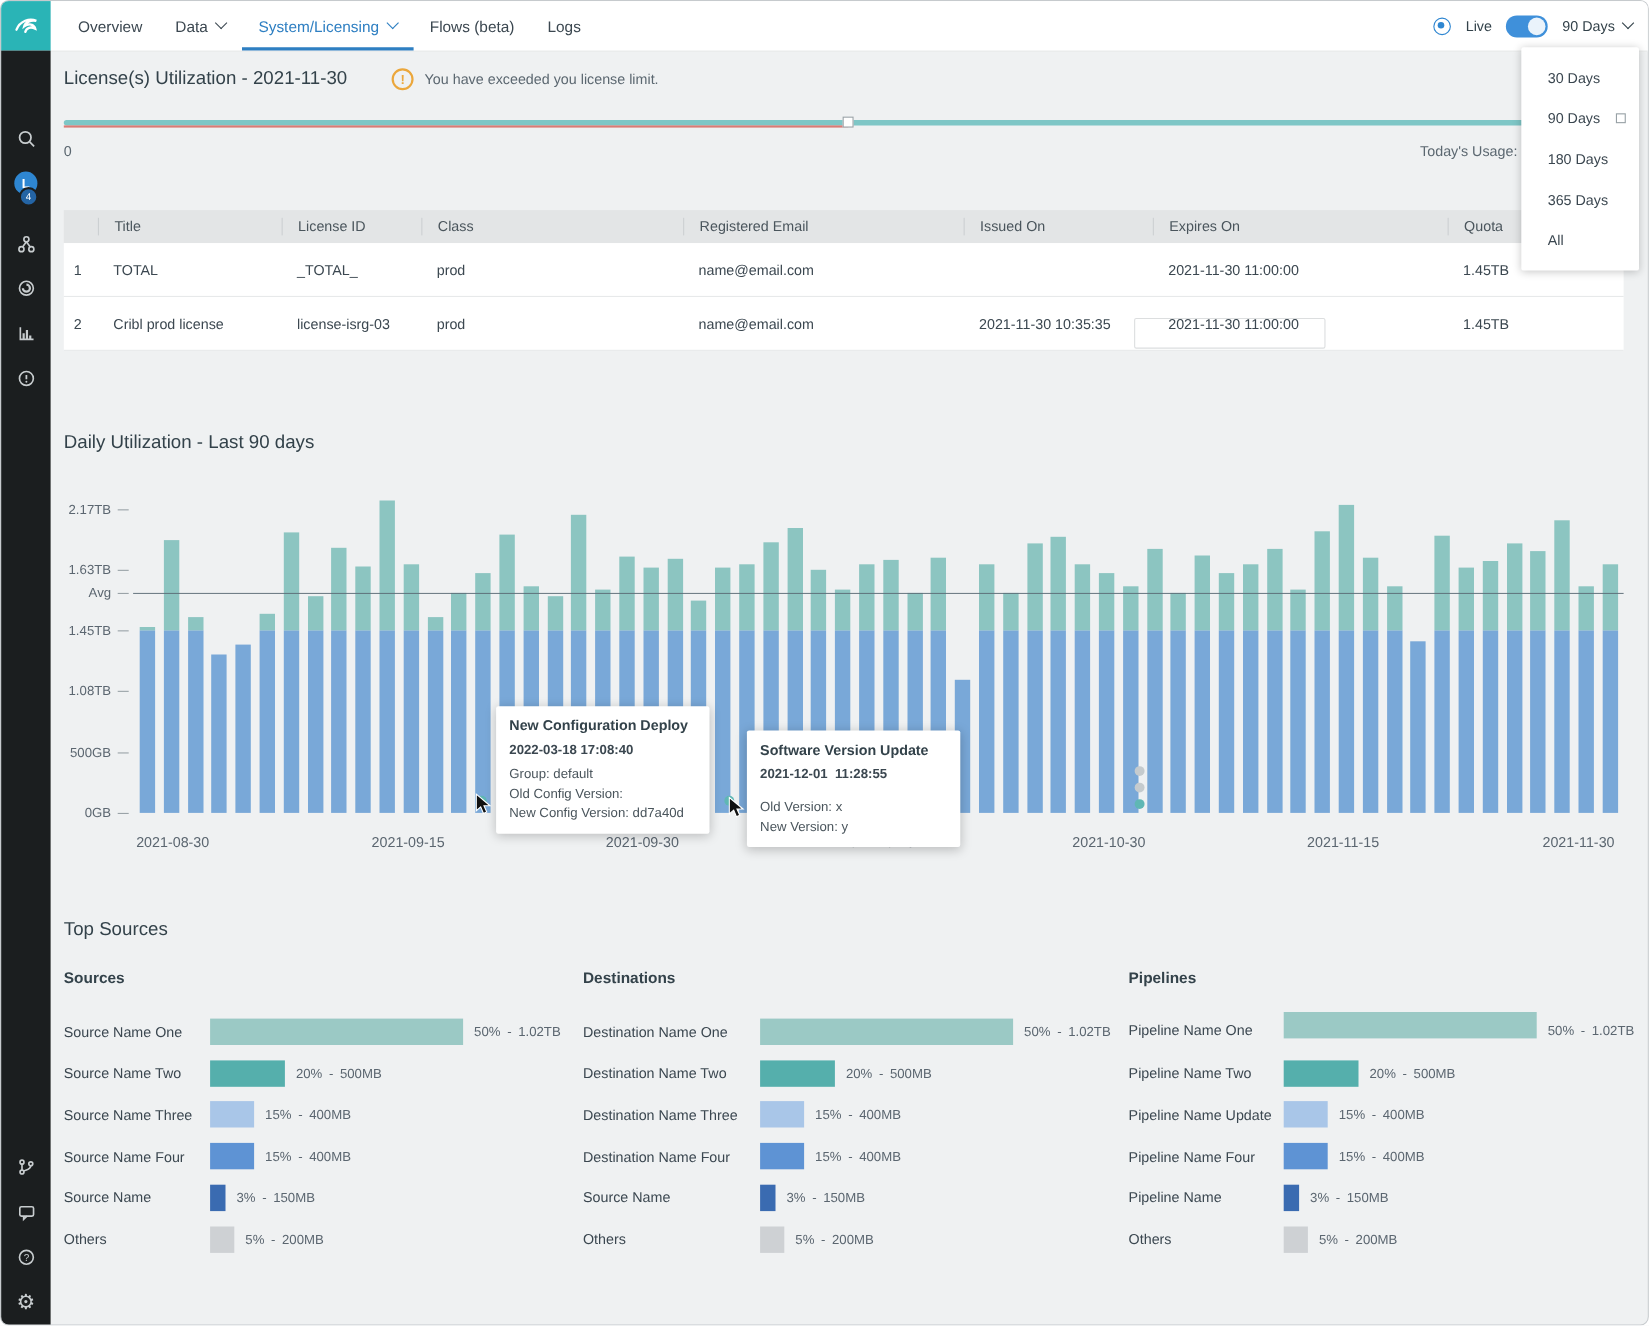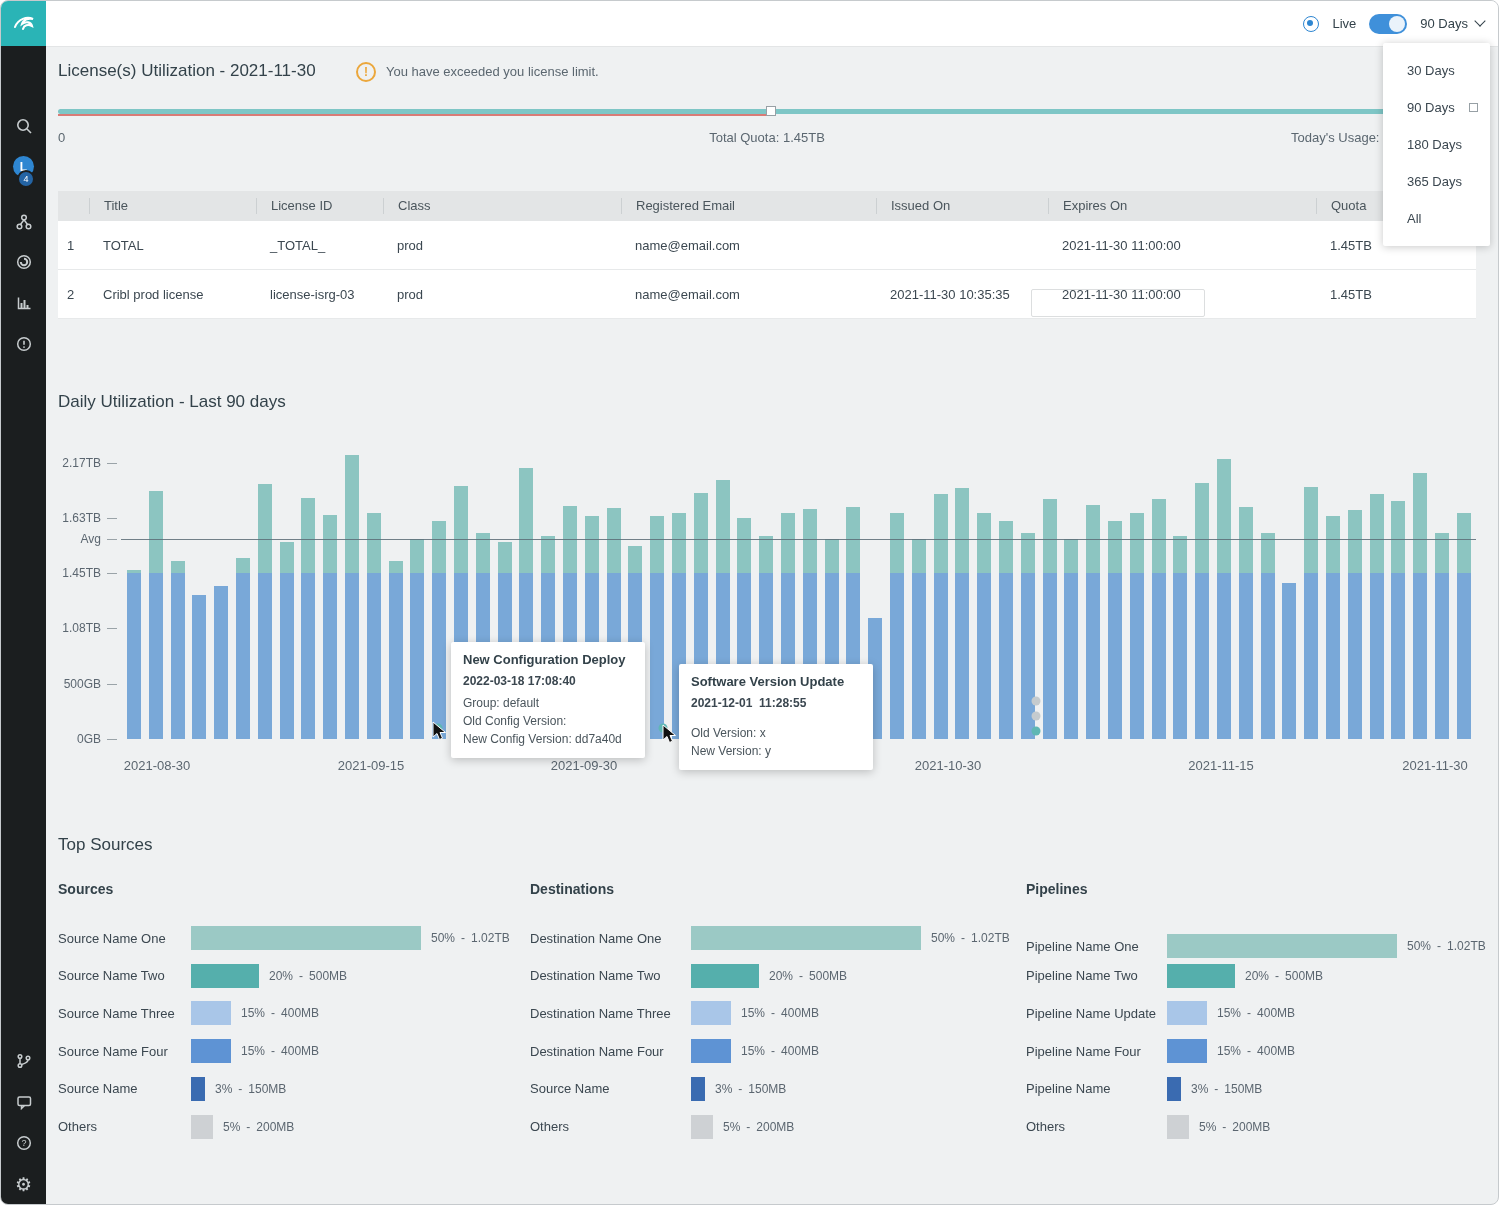--- a/index.html
+++ b/index.html
@@ -101,20 +101,39 @@
 
 <div id="page">
 
   <div class="abs" id="logo">
     <svg width="26" height="26" viewBox="0 0 26 26">
       <path d="M4 16 C7 8 16 5 22 8 C17 7 12 9 11 13 C15 10 20 11 21 15 C17 13 13 14 12 18" fill="none" stroke="#ffffff" stroke-width="2.1" stroke-linecap="round"></path>
     </svg>
   </div>
 
   <div class="abs" id="navbar">
+    <div class="nav-items">
+      <div class="nav-item">
+        <span>Overview</span>
+      </div>
+      <div class="nav-item">
+        <span>Data</span>
+        <span class="chev"></span>
+      </div>
+      <div class="nav-item active">
+        <span>System/Licensing</span>
+        <span class="chev"></span>
+      </div>
+      <div class="nav-item">
+        <span>Flows (beta)</span>
+      </div>
+      <div class="nav-item">
+        <span>Logs</span>
+      </div>
+    </div>
     <div class="nav-right">
       <span class="live-icon"></span>
       <span class="lbl">Live</span>
       <div class="toggle">
         <div class="toggle-knob"></div>
       </div>
       <div class="range-ctl">
         <span>90 Days</span>
         <span class="chev"></span>
       </div>
@@ -188,21 +207,20 @@
   </div>
 
   <div class="abs h1" id="lic-title">License(s) Utilization - 2021-11-30</div>
   <div class="abs" id="warn-icon">!</div>
   <div class="abs" id="warn-text">You have exceeded you license limit.</div>
 
   <div class="abs" id="slider-track"></div>
   <div class="abs" id="slider-red"></div>
   <div class="abs" id="slider-handle"></div>
   <div class="abs sub" id="scale-zero">0</div>
-  <div class="abs sub" id="total-quota">Total Quota: 1.45TB</div>
   <div class="abs sub" id="todays-usage">Today's Usage:</div>
 
   <div class="abs" id="table">
     <div class="thead">
       <div class="th c0"></div>
       <div class="th c1">Title</div>
       <div class="th c2">License ID</div>
       <div class="th c3">Class</div>
       <div class="th c4">Registered Email</div>
       <div class="th c5">Issued On</div>
@@ -366,21 +384,21 @@
       <div class="ytick-dash" style="top: 683px;"></div>
       <div class="ytick-label" style="top: 738px;">0GB</div>
       <div class="ytick-dash" style="top: 738px;"></div>
       <div style="position: absolute; left: 120px; top: 538.389px; width: 1355px; height: 1px; background: rgb(90, 107, 117); opacity: 0.85;"></div>
       <div class="ytick-label" style="top: 538.389px;">Avg</div>
       <div class="ytick-dash" style="top: 538.389px;"></div>
       <div class="xtick" style="left: 156px;">2021-08-30</div>
       <div class="xtick" style="left: 370px;">2021-09-15</div>
       <div class="xtick" style="left: 583px;">2021-09-30</div>
       <div class="xtick" style="left: 797px;">2021-10-15</div>
-      <div class="xtick" style="left: 947px;">2021-10-30</div>
+      <div class="xtick" style="left: 1007px;">2021-10-30</div>
       <div class="xtick" style="left: 1220px;">2021-11-15</div>
       <div class="xtick" style="left: 1434px;">2021-11-30</div>
       <div class="marker" style="left: 437px; top: 727px; background: rgb(95, 183, 180); pointer-events: auto;"></div>
       <div class="marker" style="left: 662px; top: 727px; background: rgb(95, 183, 180); pointer-events: auto;"></div>
       <div class="marker" style="left: 1035px; top: 700px; background: rgb(197, 203, 206); pointer-events: auto;"></div>
       <div class="marker" style="left: 1035px; top: 715px; background: rgb(197, 203, 206); pointer-events: auto;"></div>
       <div class="marker" style="left: 1035px; top: 730px; background: rgb(95, 183, 180); pointer-events: auto;"></div>
     </div>
 
   <div class="tip" id="tip1">
@@ -467,21 +485,21 @@
           <span class="tt-val"><span>3%</span><span class="dash">-</span><span>150MB</span></span>
         </div>
         <div class="tt-row" style="top: 233.5px;">
           <span class="tt-label" style="flex: 0 0 161px; width: 161px;">Others</span>
           <span class="tt-bar" style="width: 22px; background: rgb(206, 209, 212);"></span>
           <span class="tt-val"><span>5%</span><span class="dash">-</span><span>200MB</span></span>
         </div>
       </div>
       <div class="tt-group" style="left: 1025px;">
         <div class="tt-head">Pipelines</div>
-        <div class="tt-row" style="top: 53px;">
+        <div class="tt-row" style="top: 39px; align-items: flex-end;">
           <span class="tt-label" style="flex: 0 0 141px; width: 141px;">Pipeline Name One</span>
           <span class="tt-bar" style="width: 230px; background: rgb(155, 201, 197);"></span>
           <span class="tt-val"><span>50%</span><span class="dash">-</span><span>1.02TB</span></span>
         </div>
         <div class="tt-row" style="top: 82.7px;">
           <span class="tt-label" style="flex: 0 0 141px; width: 141px;">Pipeline Name Two</span>
           <span class="tt-bar" style="width: 68px; background: rgb(85, 175, 172);"></span>
           <span class="tt-val"><span>20%</span><span class="dash">-</span><span>500MB</span></span>
         </div>
         <div class="tt-row" style="top: 120.4px;">

